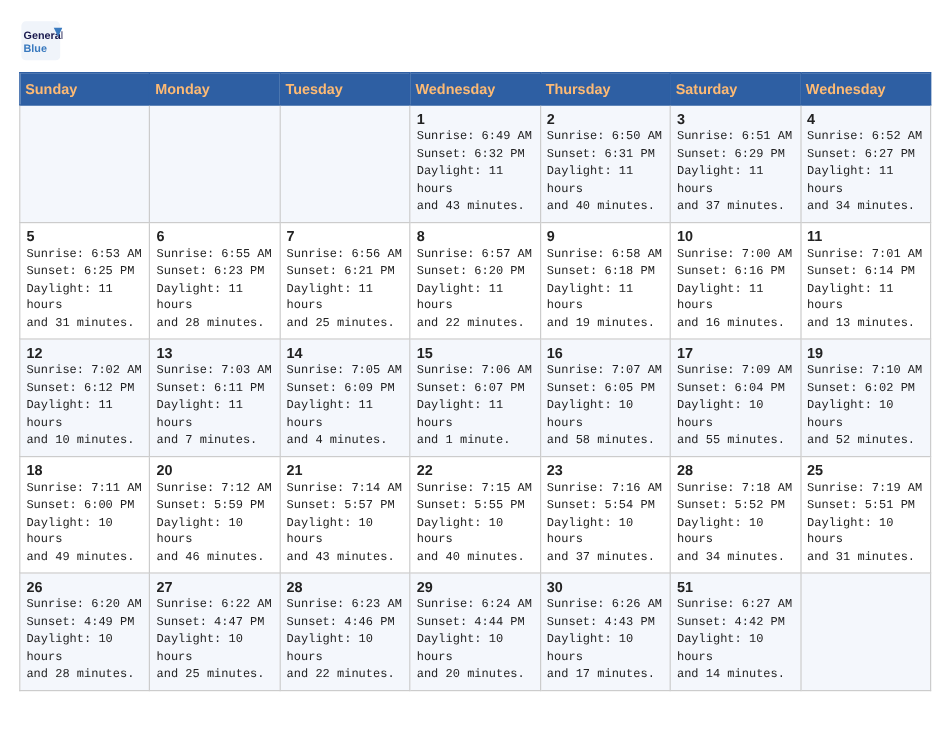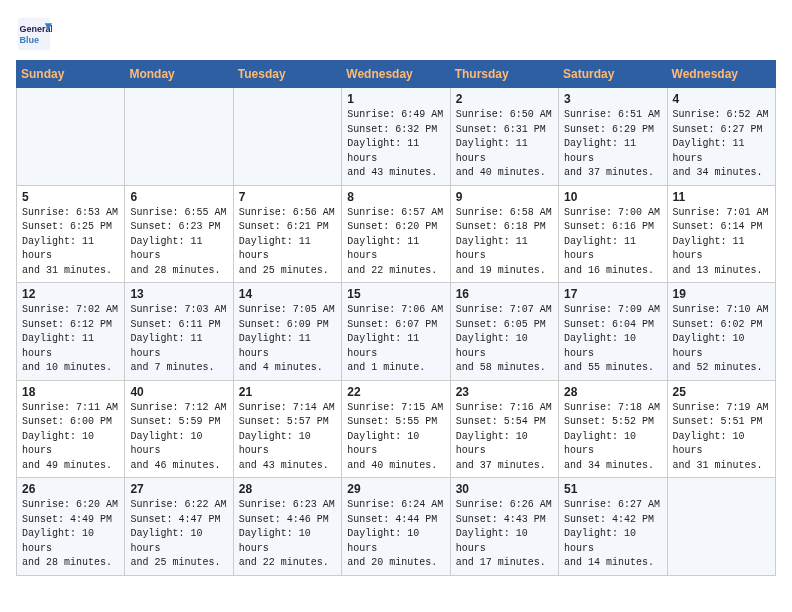--- a/index.html
+++ b/index.html
@@ -210,21 +210,21 @@
           <div class="day-num">19</div>
           <div class="day-info">Sunrise: 7:10 AM<br>Sunset: 6:02 PM<br>Daylight: 10 hours<br>and 52 minutes.</div>
         </td>
       </tr>
       <tr>
         <td>
           <div class="day-num">18</div>
           <div class="day-info">Sunrise: 7:11 AM<br>Sunset: 6:00 PM<br>Daylight: 10 hours<br>and 49 minutes.</div>
         </td>
         <td>
-          <div class="day-num">40</div>
+          <div class="day-num">20</div>
           <div class="day-info">Sunrise: 7:12 AM<br>Sunset: 5:59 PM<br>Daylight: 10 hours<br>and 46 minutes.</div>
         </td>
         <td>
           <div class="day-num">21</div>
           <div class="day-info">Sunrise: 7:14 AM<br>Sunset: 5:57 PM<br>Daylight: 10 hours<br>and 43 minutes.</div>
         </td>
         <td>
           <div class="day-num">22</div>
           <div class="day-info">Sunrise: 7:15 AM<br>Sunset: 5:55 PM<br>Daylight: 10 hours<br>and 40 minutes.</div>
         </td>

